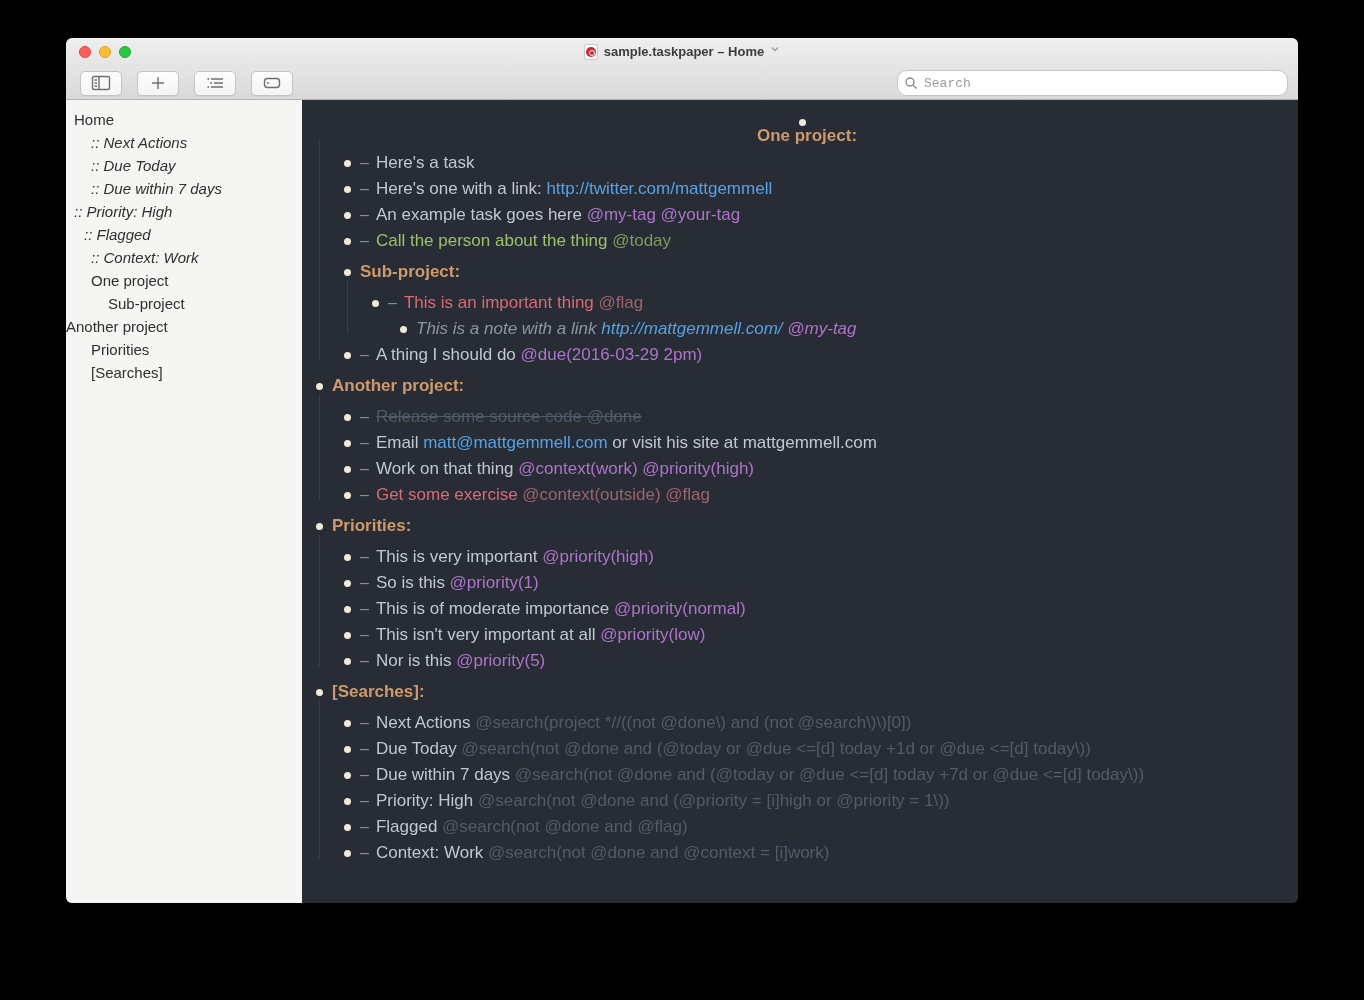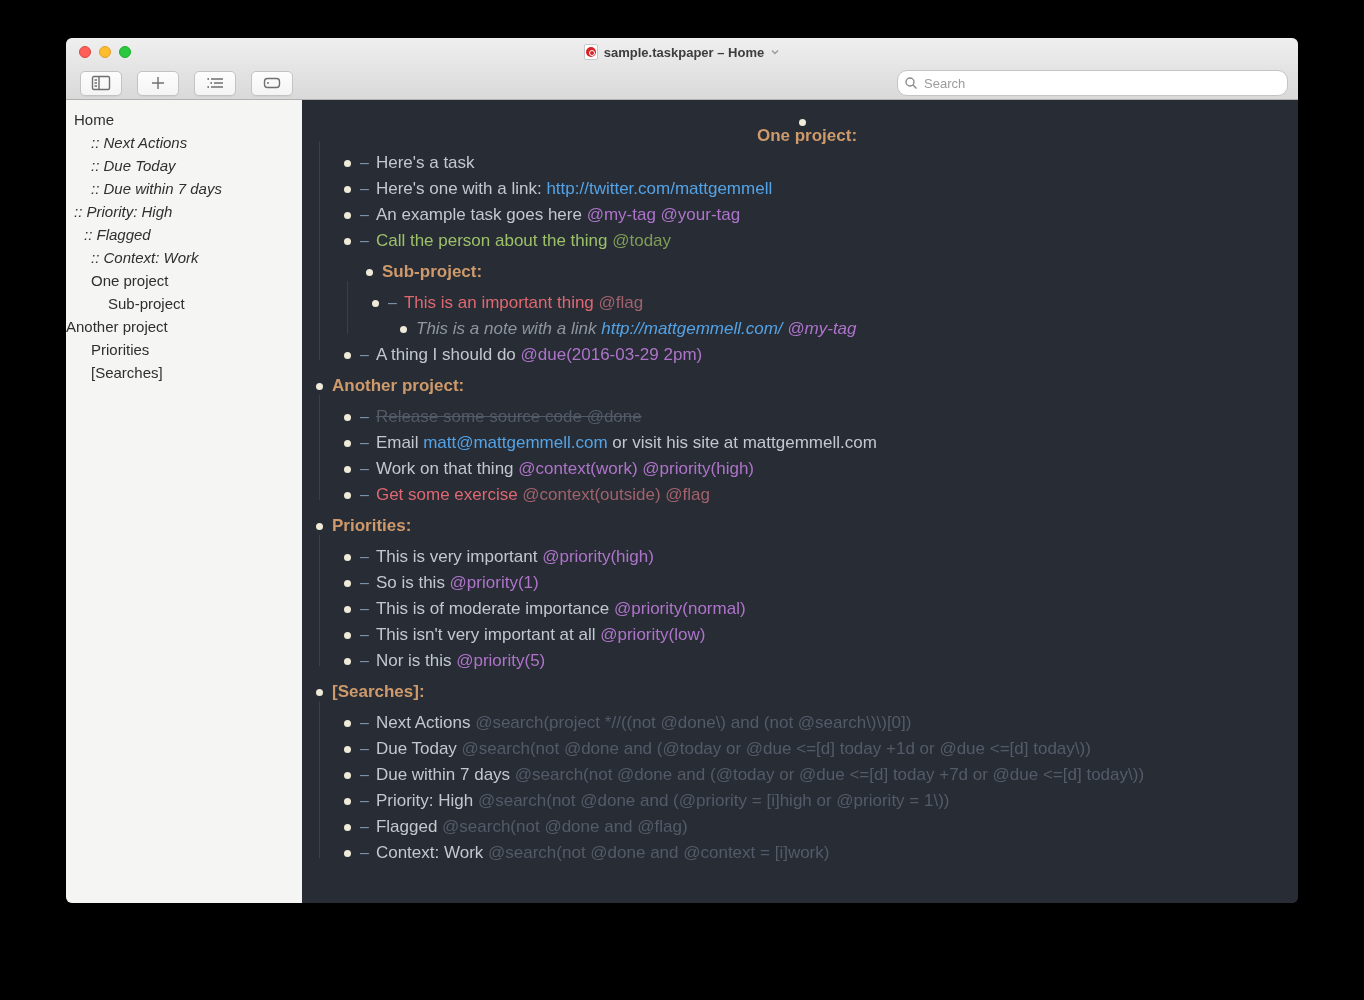--- a/index.html
+++ b/index.html
@@ -13,34 +13,34 @@
   .window{position:absolute;left:66px;top:38px;width:1232px;height:865px;border-radius:6px;overflow:hidden;
           box-shadow:0 22px 60px rgba(0,0,0,.65);display:flex;flex-direction:column;background:var(--editor-bg)}
   
   .chrome{height:62px;flex:none;background:linear-gradient(#efefef,#d9d9d9);border-bottom:1px solid #b0b0b0;position:relative}
   .titlebar{height:28px;position:relative;display:flex;align-items:center;justify-content:center}
   .lights{position:absolute;left:13px;top:8px;display:flex;gap:8px}
   .light{width:12px;height:12px;border-radius:50%}
   .light.close{background:#ff5f58;border:1px solid #e0443d}
   .light.min{background:#febc2e;border:1px solid #dea123}
   .light.max{background:#28c840;border:1px solid #1dad2b}
-  .titlegrp{display:flex;align-items:center;gap:6px}
+  .titlegrp{display:flex;gap:6px}
   .docicon{width:14px;height:16px;background:#fff;border:1px solid #c9c9c9;border-radius:2px;position:relative}
   .docicon::after{content:"";position:absolute;left:1px;top:2px;width:10px;height:10px;border-radius:50%;background:#d8232a}
   .docicon::before{content:"";position:absolute;z-index:2;left:4px;top:5px;width:4px;height:4px;border-radius:50%;border:1px solid #fff}
   .wtitle{font-size:13px;font-weight:600;color:#3d3d3d}
   .chev{width:10px;height:10px}
   .toolbar{display:flex;align-items:center;padding:0 10px 0 14px;height:34px;gap:15px}
   .tbtn{width:42px;height:25px;background:linear-gradient(#fdfdfd,#f4f4f4);border:1px solid #c3c3c3;border-radius:5px;
         display:flex;align-items:center;justify-content:center;box-shadow:0 1px 0 rgba(0,0,0,.04)}
   .tbtn svg{stroke:#6f6f6f;fill:none;stroke-width:1.4}
   .searchwrap{margin-left:auto;position:relative;width:391px}
   .searchwrap svg{position:absolute;left:7px;top:6px;stroke:#8b8b8b;fill:none;stroke-width:1.4}
   .search{width:100%;height:26px;border:1px solid #c4c4c4;border-radius:10px;background:#fff;
-          padding:0 8px 0 26px;font-size:13px;color:#333;font-family:Liberation Sans, sans-serif;outline:none}
+          padding:0 8px 0 26px;font-size:13px;color:#333;font-family:Liberation Mono, monospace;outline:none}
   .search::placeholder{color:#9c9c9c}
   
   .split{flex:1;display:flex;min-height:0}
   .sidebar{width:236px;flex:none;background:#f5f5f4;padding-top:8px;font-size:15px;color:#2f2f2f;overflow:hidden}
   .sb-item{height:23px;line-height:23px;white-space:nowrap;cursor:default}
   .sb-item.it{font-style:italic}
   .editor{flex:1;background:var(--editor-bg);position:relative;overflow:hidden;padding-top:14px;
           font-size:17px}
   .row{display:flex;align-items:center;height:26px;white-space:nowrap}
   .row.project{margin:5px 0;font-weight:600}
@@ -152,21 +152,21 @@
           <div class="row task" style="padding-left: 42px;">
             <span class="bullet"></span>
             <span class="dash">–</span>
             <span class="txt"><span class="sg-text">An example task goes here </span><span class="sg-tag">@my-tag @your-tag</span></span>
           </div>
           <div class="row task" style="padding-left: 42px;">
             <span class="bullet"></span>
             <span class="dash">–</span>
             <span class="txt"><span class="sg-green">Call the person about the thing</span><span class="sg-tag-green"> @today</span></span>
           </div>
-          <div class="row project" style="padding-left: 64px;">
+          <div class="row project" style="padding-left: 42px;">
             <span class="bullet"></span>
             <span class="txt"><span class="sg-project">Sub-project:</span></span>
           </div>
           <div class="row task" style="padding-left: 70px;">
             <span class="bullet"></span>
             <span class="dash">–</span>
             <span class="txt"><span class="sg-red">This is an important thing</span><span class="sg-tag-red"> @flag</span></span>
           </div>
           <div class="row note" style="padding-left: 98px;">
             <span class="bullet"></span>

